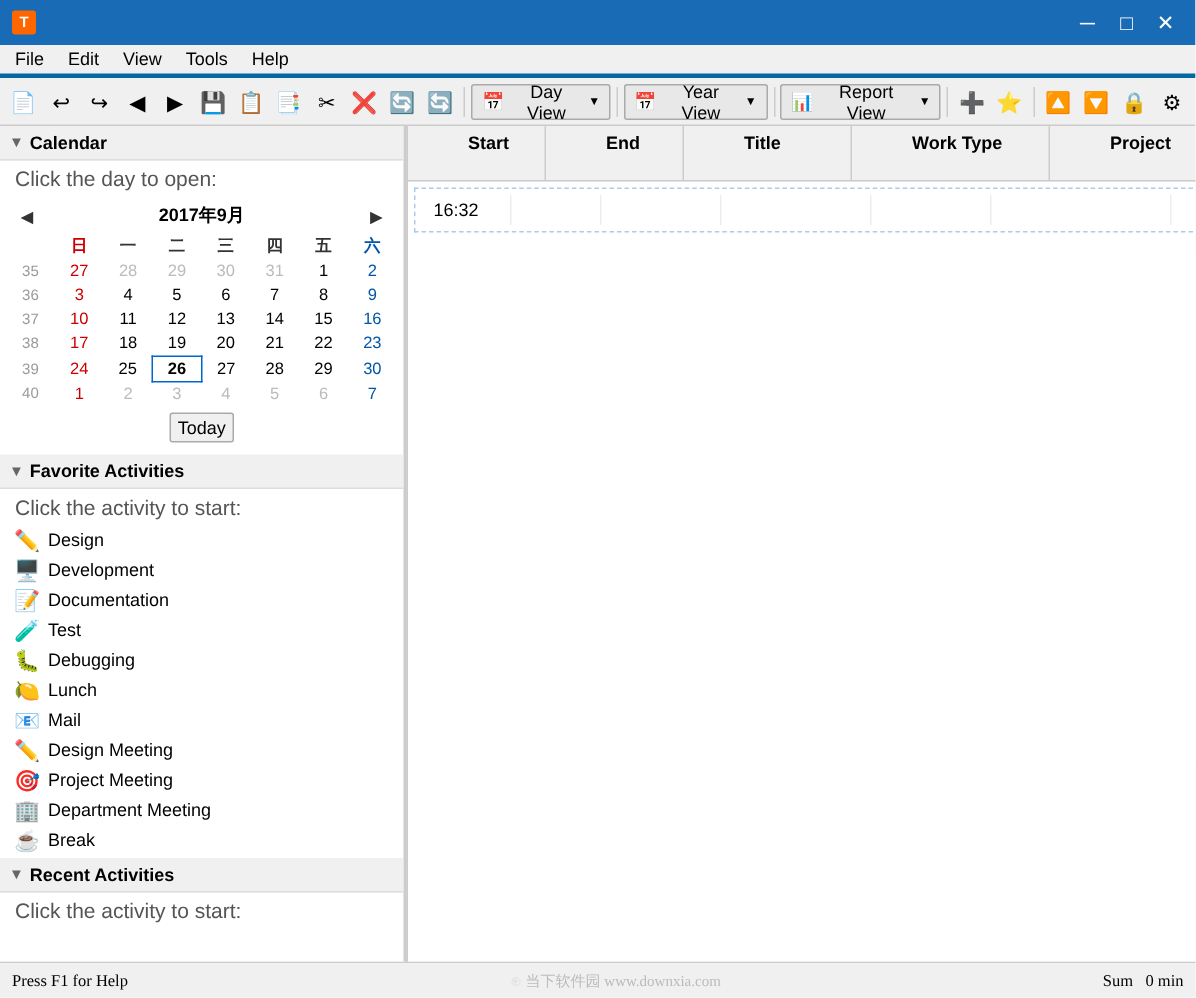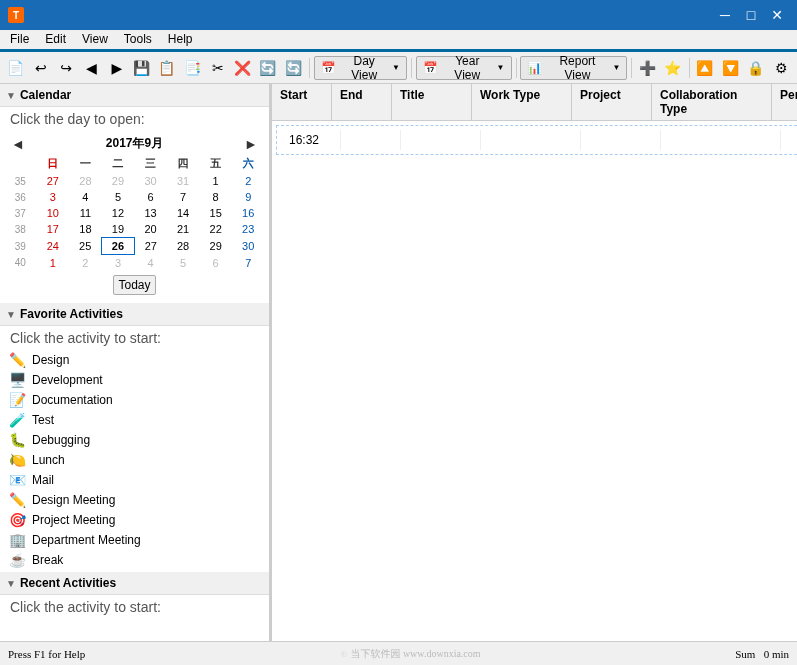--- a/index.html
+++ b/index.html
@@ -214,20 +214,21 @@
       display: flex;
       background: #f0f0f0;
       border-bottom: 1px solid #ccc;
       font-size: 12px;
       font-weight: bold;
     }
     .th-cell {
       padding: 4px 8px;
       border-right: 1px solid #ccc;
       cursor: pointer;
+      margin-left: 32px;
     }
     .th-start { width: 60px; }
     .th-end { width: 60px; }
     .th-title { width: 80px; }
     .th-worktype { width: 100px; }
     .th-project { width: 80px; }
     .th-collab { width: 120px; }
     .th-persons { flex: 1; }
 
     .table-body { flex: 1; overflow-y: auto; }

